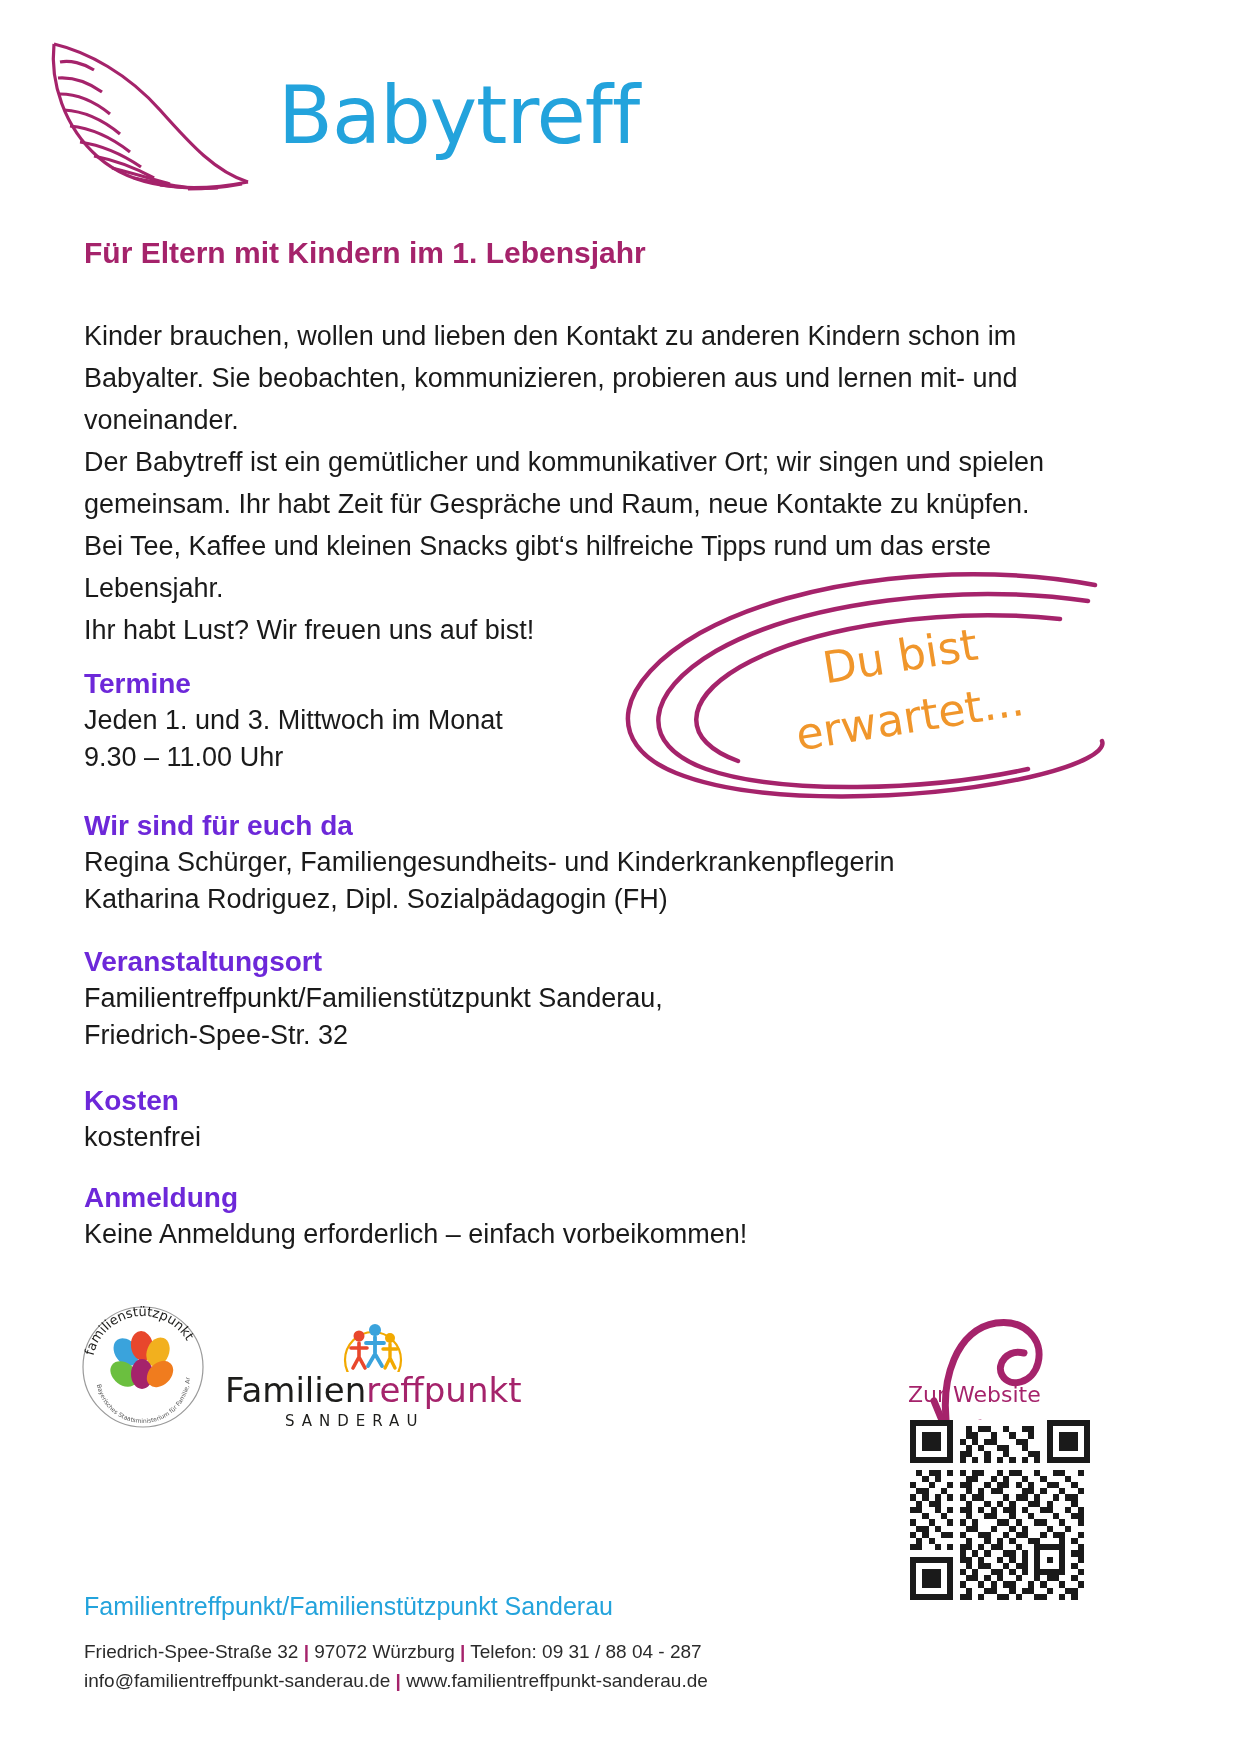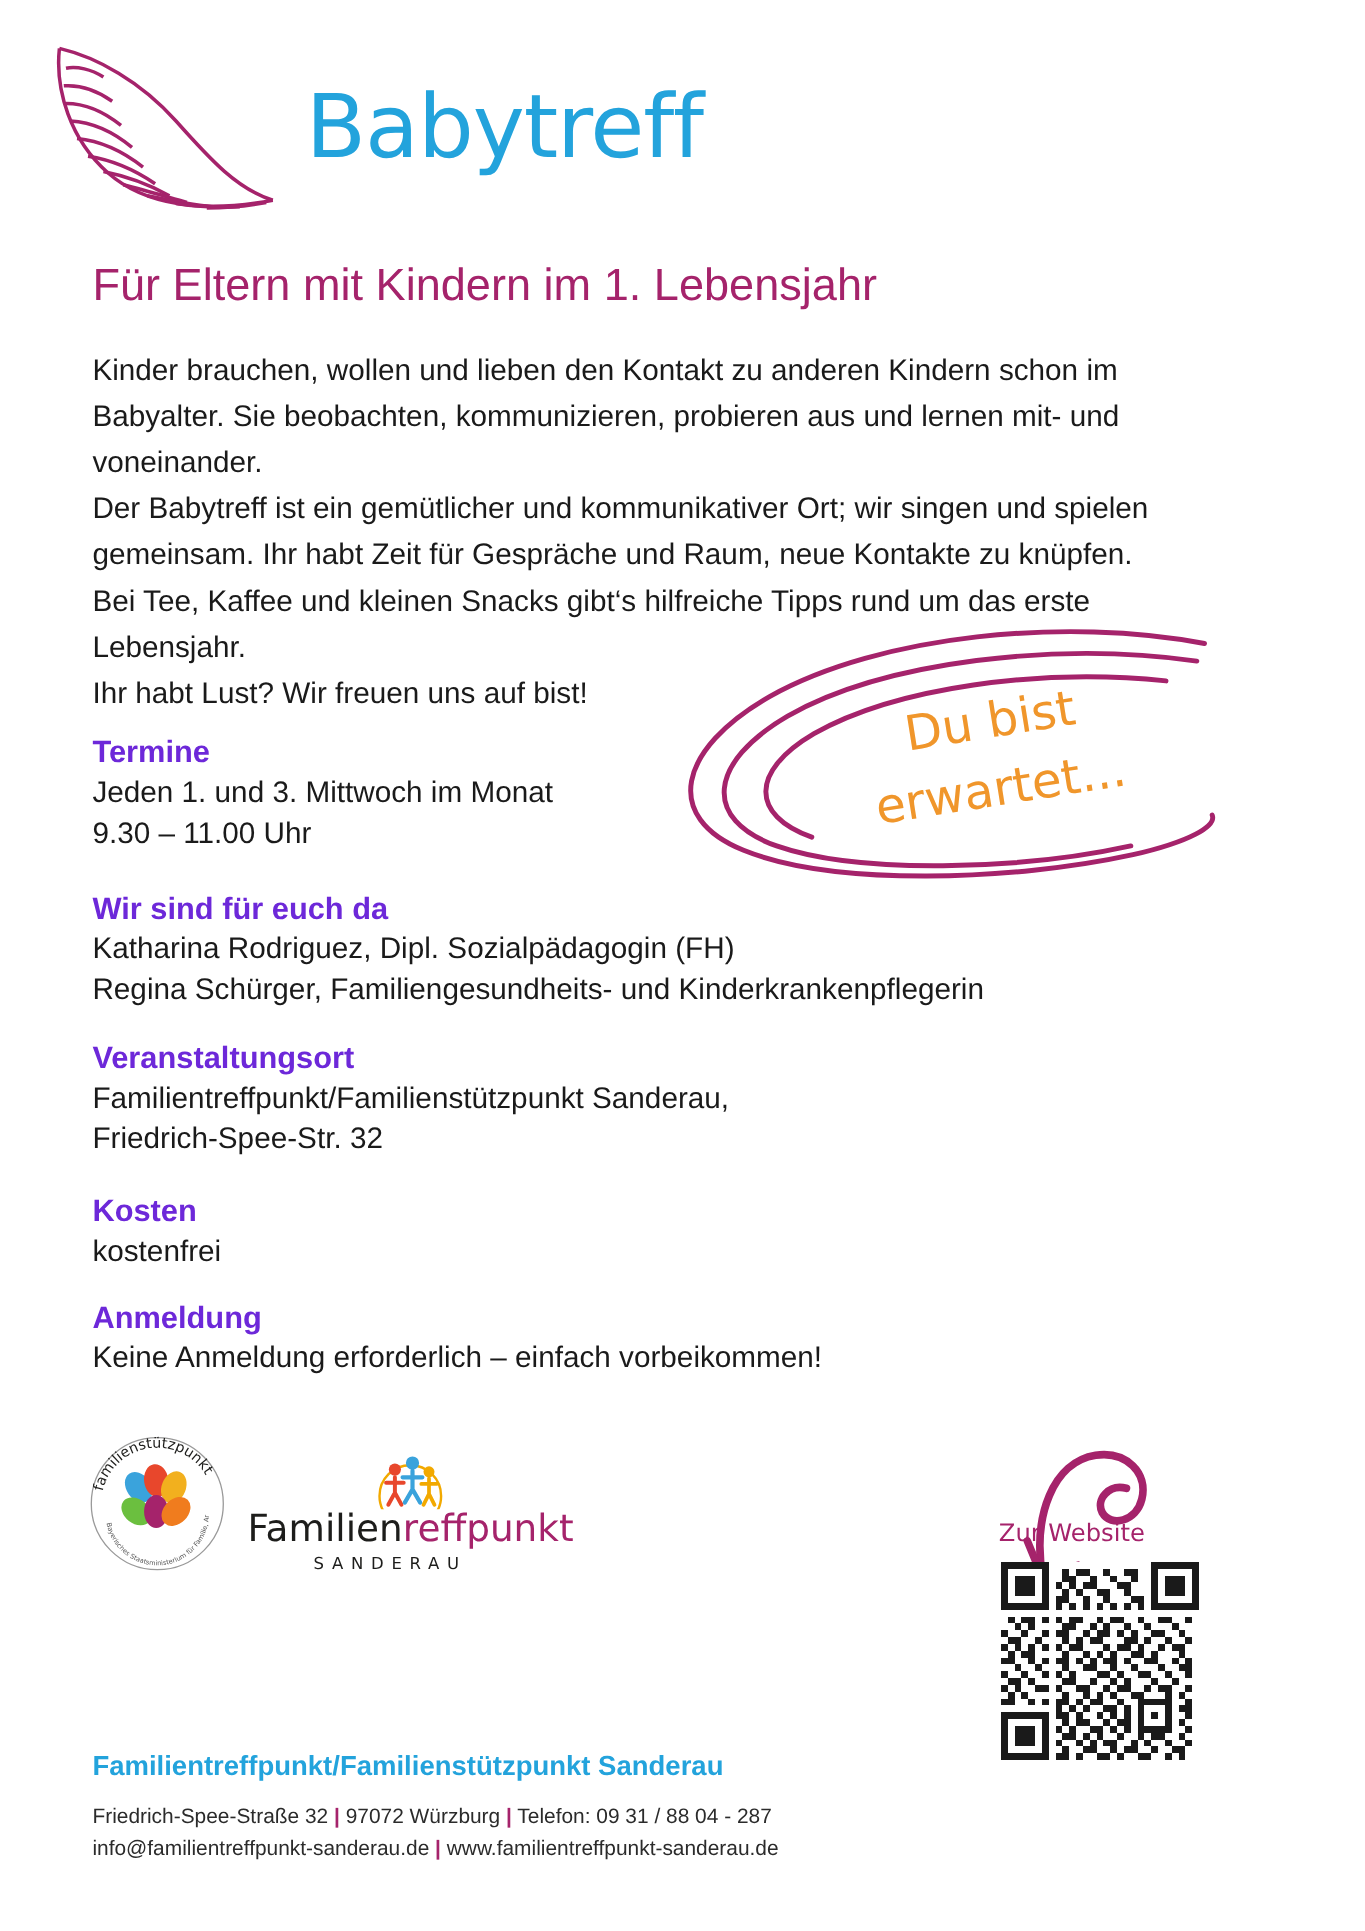--- a/index.html
+++ b/index.html
@@ -46,23 +46,23 @@
     font-weight: normal;
     letter-spacing: -1px;
     font-family: "DejaVu Sans", sans-serif;
   }
 
   
   .subtitle {
     position: absolute;
     left: 84px;
     top: 236px;
-    font-size: 41px;
+    font-size: 30px;
     color: #a5236b;
-    font-weight: normal;
+    font-weight: bold;
   }
   .intro {
     position: absolute;
     left: 84px;
     top: 315px;
     width: 960px;
     font-size: 27px;
     line-height: 42px;
     color: #1a1a1a;
   }
@@ -157,21 +157,21 @@
     color: #1d1d1b;
     font-family: "DejaVu Sans", sans-serif;
   }
 
   
   .footer-title {
     position: absolute;
     left: 84px;
     top: 1592px;
     font-size: 25px;
-    font-weight: bold;
+    font-weight: normal;
     color: #23a3dc;
     text-align: center;
   }
   .footer-lines {
     position: absolute;
     left: 84px;
     top: 1637px;
     font-size: 19px;
     line-height: 29px;
     color: #2b2b2b;
@@ -261,22 +261,22 @@
   </div>
 
   <div class="section" id="sec-termine">
     <h3>Termine</h3>
     <div class="line">Jeden 1. und 3. Mittwoch im Monat</div>
     <div class="line">9.30 – 11.00 Uhr</div>
   </div>
 
   <div class="section" id="sec-team">
     <h3>Wir sind für euch da</h3>
+    <div class="line">Regina Schürger, Familiengesundheits- und Kinderkrankenpflegerin</div>
     <div class="line">Katharina Rodriguez, Dipl. Sozialpädagogin (FH)</div>
-    <div class="line">Regina Schürger, Familiengesundheits- und Kinderkrankenpflegerin</div>
   </div>
 
   <div class="section" id="sec-ort">
     <h3>Veranstaltungsort</h3>
     <div class="line">Familientreffpunkt/Familienstützpunkt Sanderau,</div>
     <div class="line">Friedrich-Spee-Str. 32</div>
   </div>
 
   <div class="section" id="sec-kosten">
     <h3>Kosten</h3>

